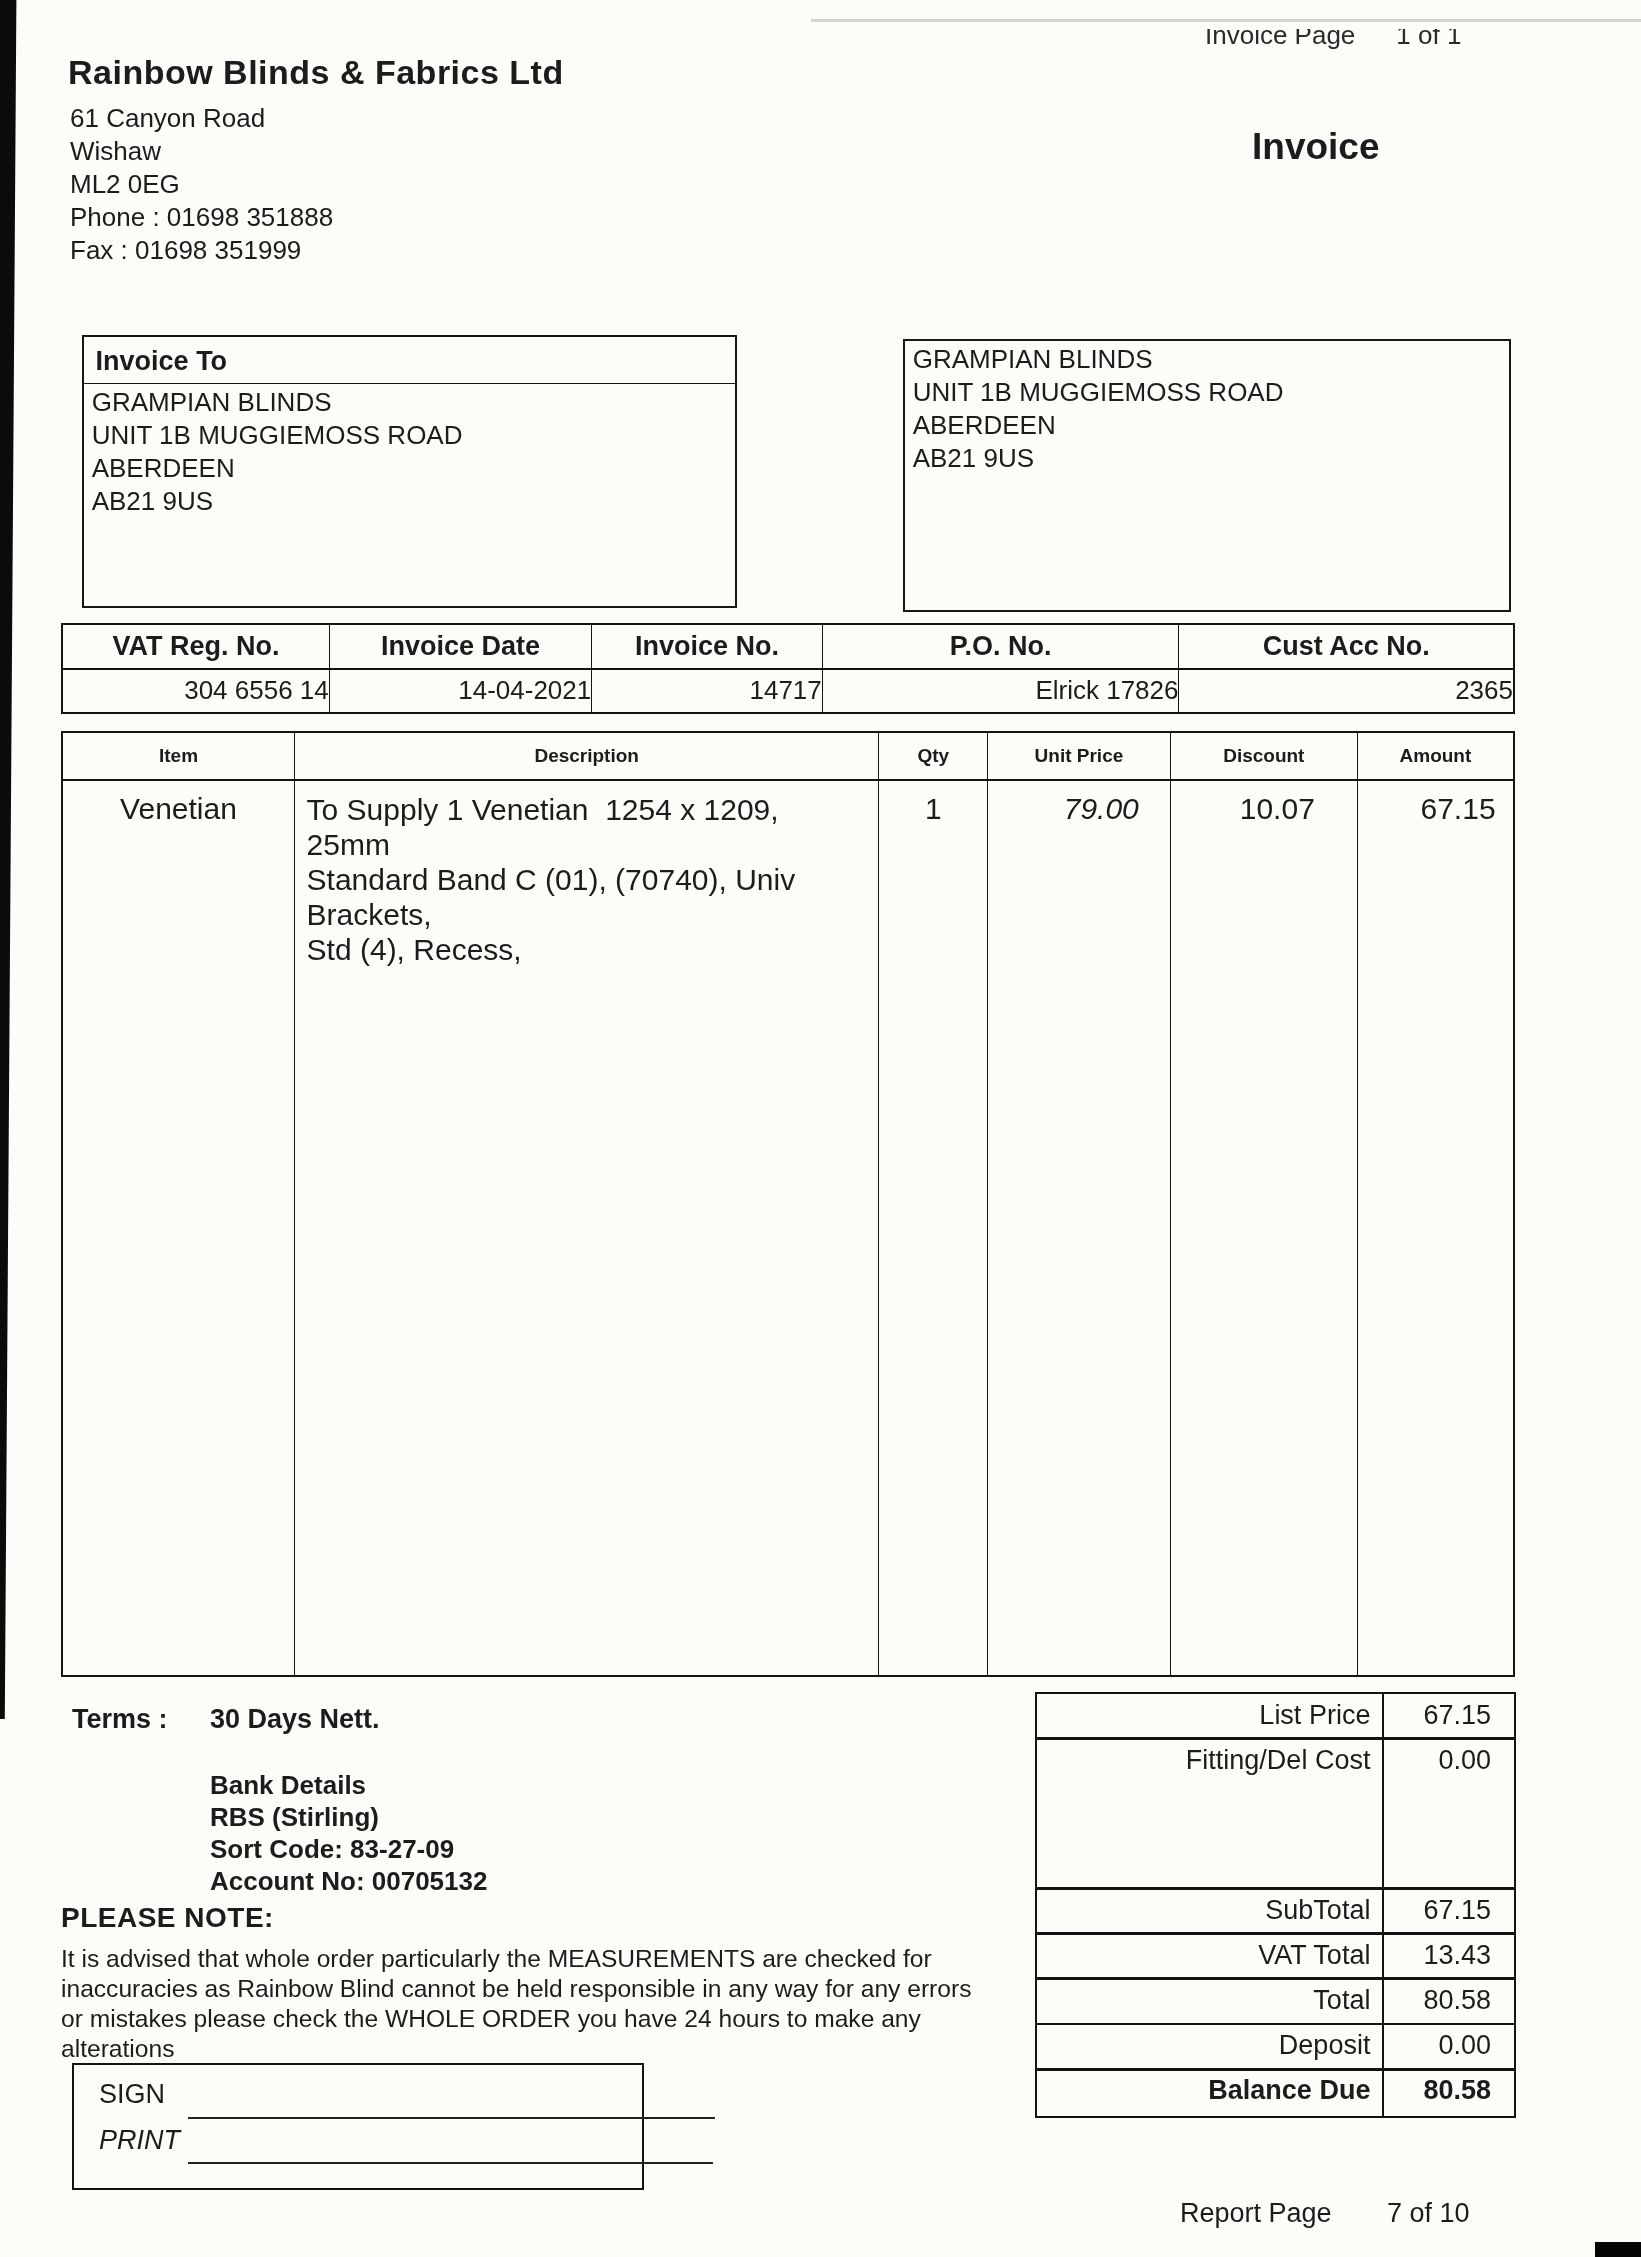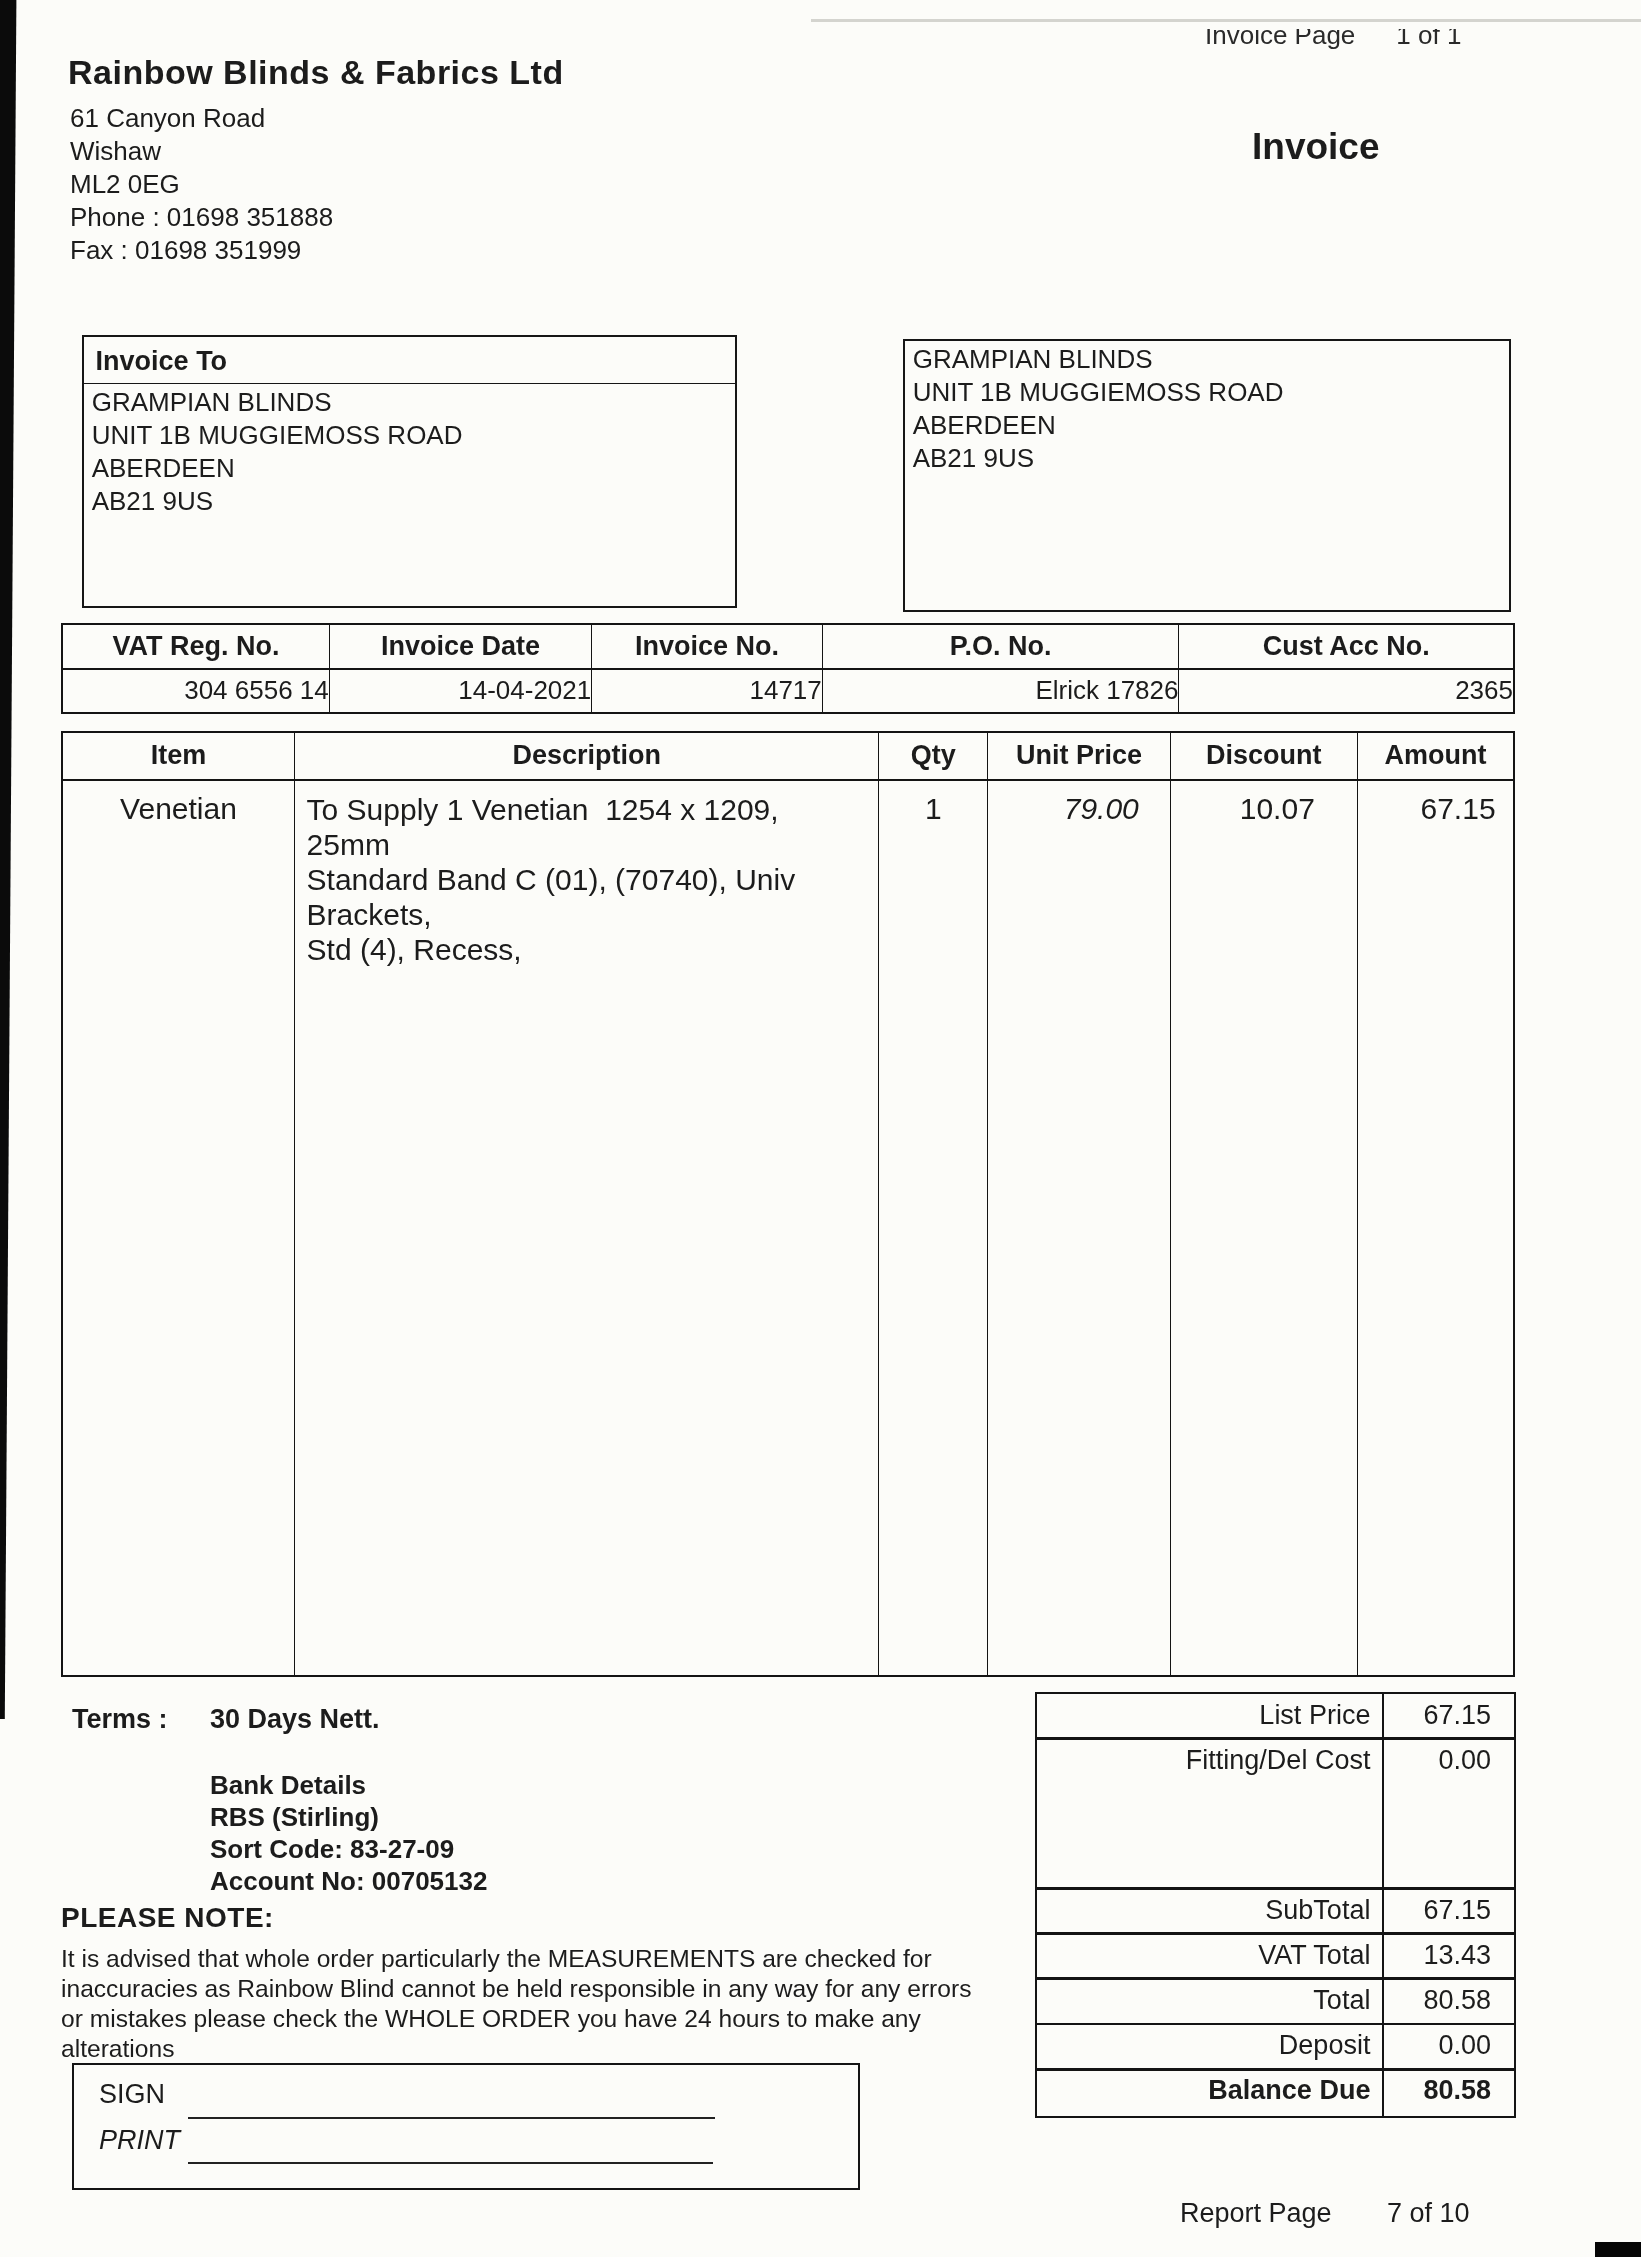--- a/index.html
+++ b/index.html
@@ -85,21 +85,21 @@
   .meta-table .last { border-right: none; }
   
   .items-table {
     position: absolute; left: 61px; top: 731px; width: 1454px; height: 946px;
     border: 2.9px solid #141414;
     display: grid;
     grid-template-columns: 16% 40.3% 7.5% 12.6% 12.9% 10.7%;
     grid-template-rows: 48px 1fr;
   }
   .items-table .ih {
-    font-size: 27px; font-weight: bold; text-align: center; line-height: 45px;
+    font-size: 19px; font-weight: bold; text-align: center; line-height: 45px;
     border-right: 1.9px solid #141414; border-bottom: 2.9px solid #141414;
   }
   .items-table .ic {
     border-right: 1.9px solid #141414; padding-top: 10.6px; font-size: 30px;
   }
   .items-table .last { border-right: none; }
   .ic.c-item { text-align: center; }
   .ic.c-desc { padding-left: 11.6px; padding-right: 9.7px; line-height: 35px; }
   .ic.c-desc .desc-line { white-space: pre-wrap; }
   .ic.c-qty { text-align: center; }
@@ -123,21 +123,21 @@
     width: 345px; text-align: right; font-size: 27px;
     padding: 5.8px 11.6px 0 0;
   }
   .tval {
     flex: 1; border-left: 2.9px solid #141414; text-align: right;
     font-size: 27px; padding: 5.8px 23px 0 0;
   }
   .trow.grand .tlabel, .trow.grand .tval { font-weight: bold; }
   
   .sign-box {
-    position: absolute; left: 72px; top: 2063px; width: 788px; height: 127px;
+    position: absolute; left: 72px; top: 2063px; width: 572px; height: 127px;
     border: 2.9px solid #141414;
   }
   .sign-label  { position: absolute; left: 25px; top: 13.5px; font-size: 27px; }
   .print-label { position: absolute; left: 25px; top: 60px; font-size: 27px; font-style: italic; }
   .sign-line-1 { position: absolute; left: 114px; top: 52px; width: 527px; border-bottom: 2.9px solid #222; }
   .sign-line-2 { position: absolute; left: 114px; top: 97px; width: 525px; border-bottom: 2.9px solid #222; }
   
   .report-label { position: absolute; left: 1180px; top: 2198px; font-size: 27px; }
   .report-value { position: absolute; left: 1387px; top: 2198px; font-size: 27px; }
 </style>

